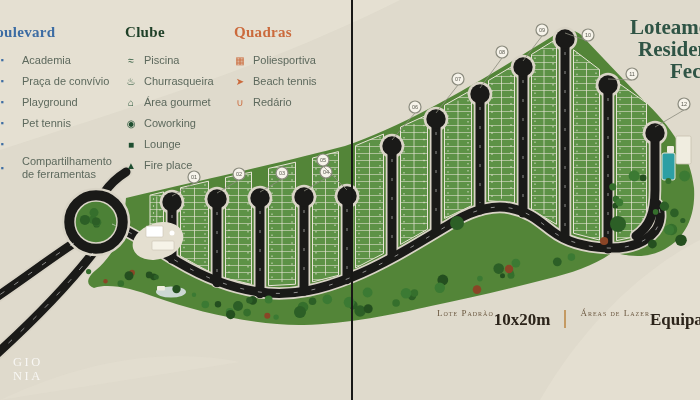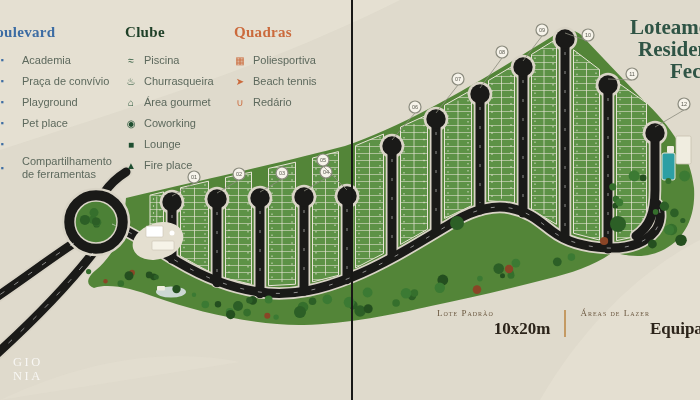--- a/index.html
+++ b/index.html
@@ -32,21 +32,21 @@
   .title .t2{margin-left:8px}
   .title .t3{margin-left:40px}
 
   .info{position:absolute;left:437px;top:308px;display:flex;align-items:stretch;z-index:10}
   .info-group{padding:0 14px;display:flex;flex-direction:row}
   .info-group:first-child{padding-left:0}
   .info-div{width:1px;background:#c49a63;margin:2px 0}
   .info-label{font-family:"Liberation Serif",serif;font-variant:small-caps;font-size:9px;
               letter-spacing:1px;color:#6a573f;white-space:nowrap}
   .info-value{font-family:"Liberation Serif",serif;font-weight:bold;font-size:17px;color:#2c241a;
-              margin-top:11px;white-space:nowrap}
+              margin-top:2px;white-space:nowrap}
 
   .logo{position:absolute;left:13px;top:355px;z-index:10;font-family:"Liberation Serif",serif;
         font-size:12.5px;letter-spacing:2.5px;line-height:14px;color:rgba(255,255,255,.78)}
 </style>
 </head>
 <body>
 
 <div class="stage">
 
   <div id="map-layer">
@@ -335,21 +335,21 @@
         <div class="lg-row">
           <span class="lg-ico">▪</span>
           <span class="lg-lab">Praça de convívio</span>
         </div>
         <div class="lg-row">
           <span class="lg-ico">▪</span>
           <span class="lg-lab">Playground</span>
         </div>
         <div class="lg-row">
           <span class="lg-ico">▪</span>
-          <span class="lg-lab">Pet place</span>
+          <span class="lg-lab">Pet tennis</span>
         </div>
         <div class="lg-row">
           <span class="lg-ico">▪</span>
         </div>
         <div class="lg-row">
           <span class="lg-ico">▪</span>
           <span class="lg-lab">Compartilhamento de ferramentas</span>
         </div>
       </div>
   </div>

